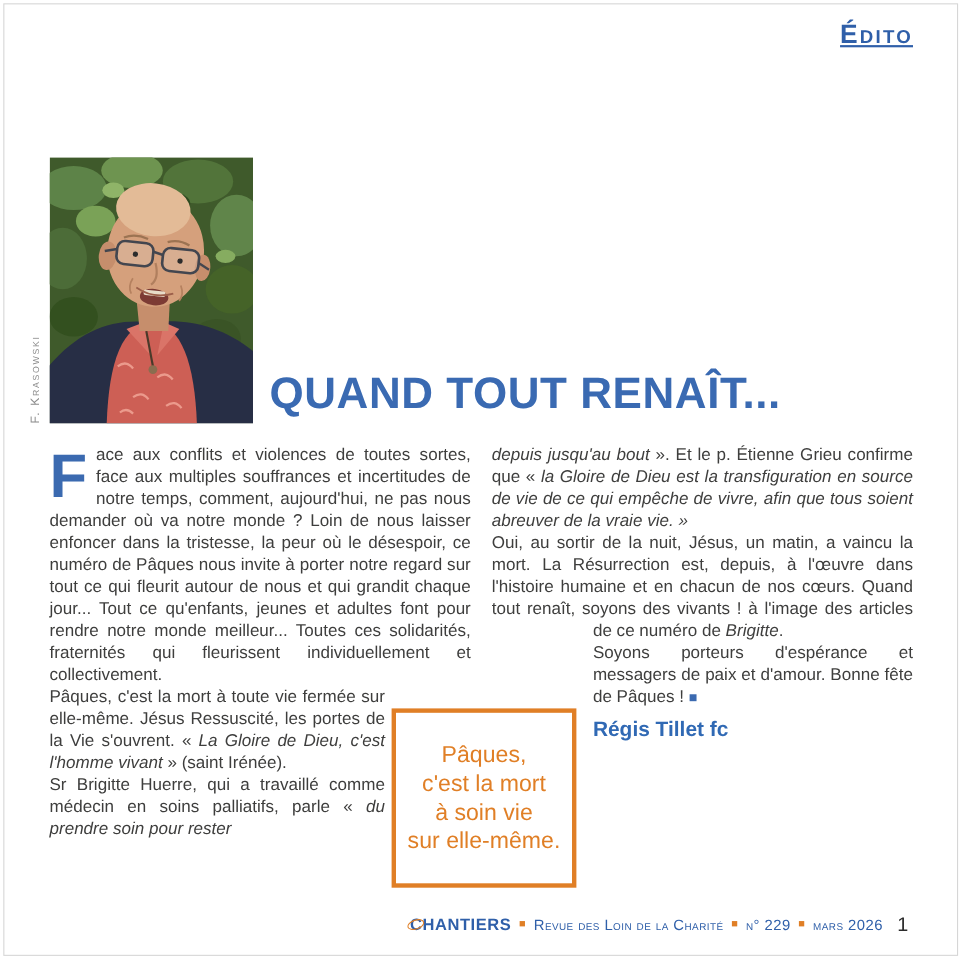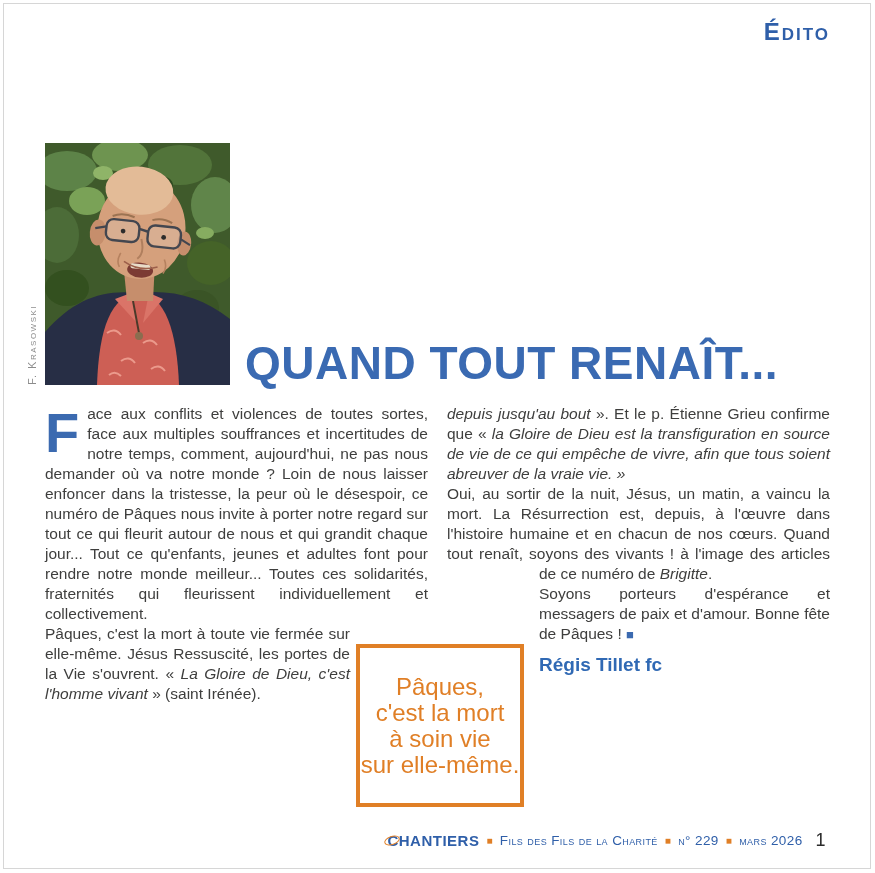--- a/index.html
+++ b/index.html
@@ -1,52 +1,52 @@
 <!DOCTYPE html>
 <html lang="fr"><head>
 <meta charset="utf-8">
 <style>
   html,body{margin:0;padding:0;background:#ffffff;}
   body{width:875px;height:873px;position:relative;font-family:"Liberation Sans",sans-serif;}
   .page{position:absolute;left:3px;top:3px;right:4px;bottom:4px;border:1px solid #d6d6d6;background:#fff;overflow:hidden;}
 
   
   .kicker{position:absolute;top:14px;right:40px;color:#2f5fa9;font-weight:bold;
-          font-size:24px;font-variant:small-caps;letter-spacing:2px;}
+          font-size:24px;font-variant:small-caps;letter-spacing:2px;text-decoration:underline;}
 
   
   .photo{position:absolute;left:41px;top:139px;width:185px;height:242px;overflow:hidden;}
   .photo svg{display:block;}
   .photo-credit{position:absolute;left:22px;top:381px;width:242px;height:15px;
                 transform:rotate(-90deg);transform-origin:0 0;
                 font-size:11px;color:#8c8c8c;font-variant:small-caps;letter-spacing:1.5px;}
 
   
   .title{position:absolute;left:241px;top:332px;margin:0;color:#3a6ab2;font-weight:bold;
-         font-size:46px;letter-spacing:.5px;white-space:nowrap;}
+         font-size:40px;letter-spacing:.5px;white-space:nowrap;}
 
   
   .col{position:absolute;top:400px;width:383px;font-size:15.5px;line-height:20px;
        color:#3e3e3d;text-align:justify;}
   .col-left{left:41px;}
   .col-right{left:443px;}
   .col p{margin:0;}
   .gap{margin-top:13px;}
   .dropcap{float:left;font-size:56px;line-height:54px;font-weight:bold;color:#3b6ab0;
            padding:2px 8px 0 0;}
   .spacer-r{float:right;width:78px;height:178px;}
   .spacer-l{float:left;width:92px;height:246px;shape-outside:inset(80px 0 0 0);}
   .endmark{color:#3b6ab0;font-size:13px;}
   .signature{text-align:left;font-weight:bold;color:#3069b4;font-size:19px;margin-top:10px !important;}
 
   
   .pullquote{position:absolute;left:352px;top:640px;width:168px;height:163px;
              border:4px solid #e07f26;box-sizing:border-box;background:#fff;
              display:flex;flex-direction:column;justify-content:center;
-             text-align:center;color:#e07f26;font-size:24px;line-height:26px;}
+             text-align:center;color:#e07f26;font-size:21px;line-height:26px;}
 
   
   .footer{position:absolute;top:826px;right:44px;display:flex;align-items:center;gap:7px;
           color:#2f5fa9;font-size:13.5px;font-variant:small-caps;letter-spacing:.4px;}
   .brand{font-weight:bold;font-size:15px;font-variant:normal;letter-spacing:.5px;display:inline-flex;align-items:center;}
   .brand-c{position:relative;display:inline-block;}
   .brand-c::after{content:"";position:absolute;left:-3px;top:4px;width:14px;height:7px;
                   border:1.4px solid #e07f26;border-radius:50%;transform:rotate(-18deg);}
   .sep{color:#e07f26;font-size:10px;font-variant:normal;}
   .page-num{color:#2b2b2b;font-size:18px;font-variant:normal;margin-left:6px;}
@@ -118,20 +118,23 @@
   <h1 class="title">QUAND TOUT RENAÎT...</h1>
 
   <div class="col col-left">
     <p>
       <span class="dropcap">F</span><span>ace aux conflits et violences de toutes sortes, face aux multiples souffrances et incertitudes de notre temps, comment, aujourd'hui, ne pas nous demander où va notre monde ? Loin de nous laisser enfoncer dans la tristesse, la peur où le désespoir, ce numéro de Pâques nous invite à porter notre regard sur tout ce qui fleurit autour de nous et qui grandit chaque jour... Tout ce qu'enfants, jeunes et adultes font pour rendre notre monde meilleur... Toutes ces solidarités, fraternités qui fleurissent individuellement et collectivement.</span>
     </p>
     <div class="spacer-r"></div>
     <p class="gap">
       <span>Pâques, c'est la mort à toute vie fermée sur elle-même. Jésus Ressuscité, les portes de la Vie s'ouvrent. « </span><i>La Gloire de Dieu, c'est l'homme vivant</i><span> » (saint Irénée).</span>
     </p>
+    <p>
+      <span>Sr Brigitte Huerre, qui a travaillé comme médecin en soins palliatifs, parle « </span><i>du prendre soin pour rester</i>
+    </p>
   </div>
 
   <div class="col col-right">
     <p>
       <i>depuis jusqu'au bout</i><span> ». Et le p. Étienne Grieu confirme que « </span><i>la Gloire de Dieu est la transfiguration en source de vie de ce qui empêche de vivre, afin que tous soient abreuver de la vraie vie. »</i>
     </p>
     <div class="spacer-l"></div>
     <p class="gap">
       <span>Oui, au sortir de la nuit, Jésus, un matin, a vaincu la mort. La Résurrection est, depuis, à l'œuvre dans l'histoire humaine et en chacun de nos cœurs. Quand tout renaît, soyons des vivants ! à l'image des articles de ce numéro de </span><i>Brigitte</i><span>.</span>
     </p>
@@ -147,21 +150,21 @@
     <div>à soin vie</div>
     <div>sur elle-même.</div>
   </div>
 
   <div class="footer">
     <span class="brand">
         <span class="brand-c">C</span>
         <span>HANTIERS</span>
       </span>
     <span class="sep">■</span>
-    <span>Fils des Fils de la Charité</span>
+    <span>Revue des Loin de la Charité</span>
     <span class="sep">■</span>
     <span>n° 229</span>
     <span class="sep">■</span>
     <span>mars 2026</span>
     <span class="page-num">1</span>
   </div>
 
 </div>
 
 </body></html>

